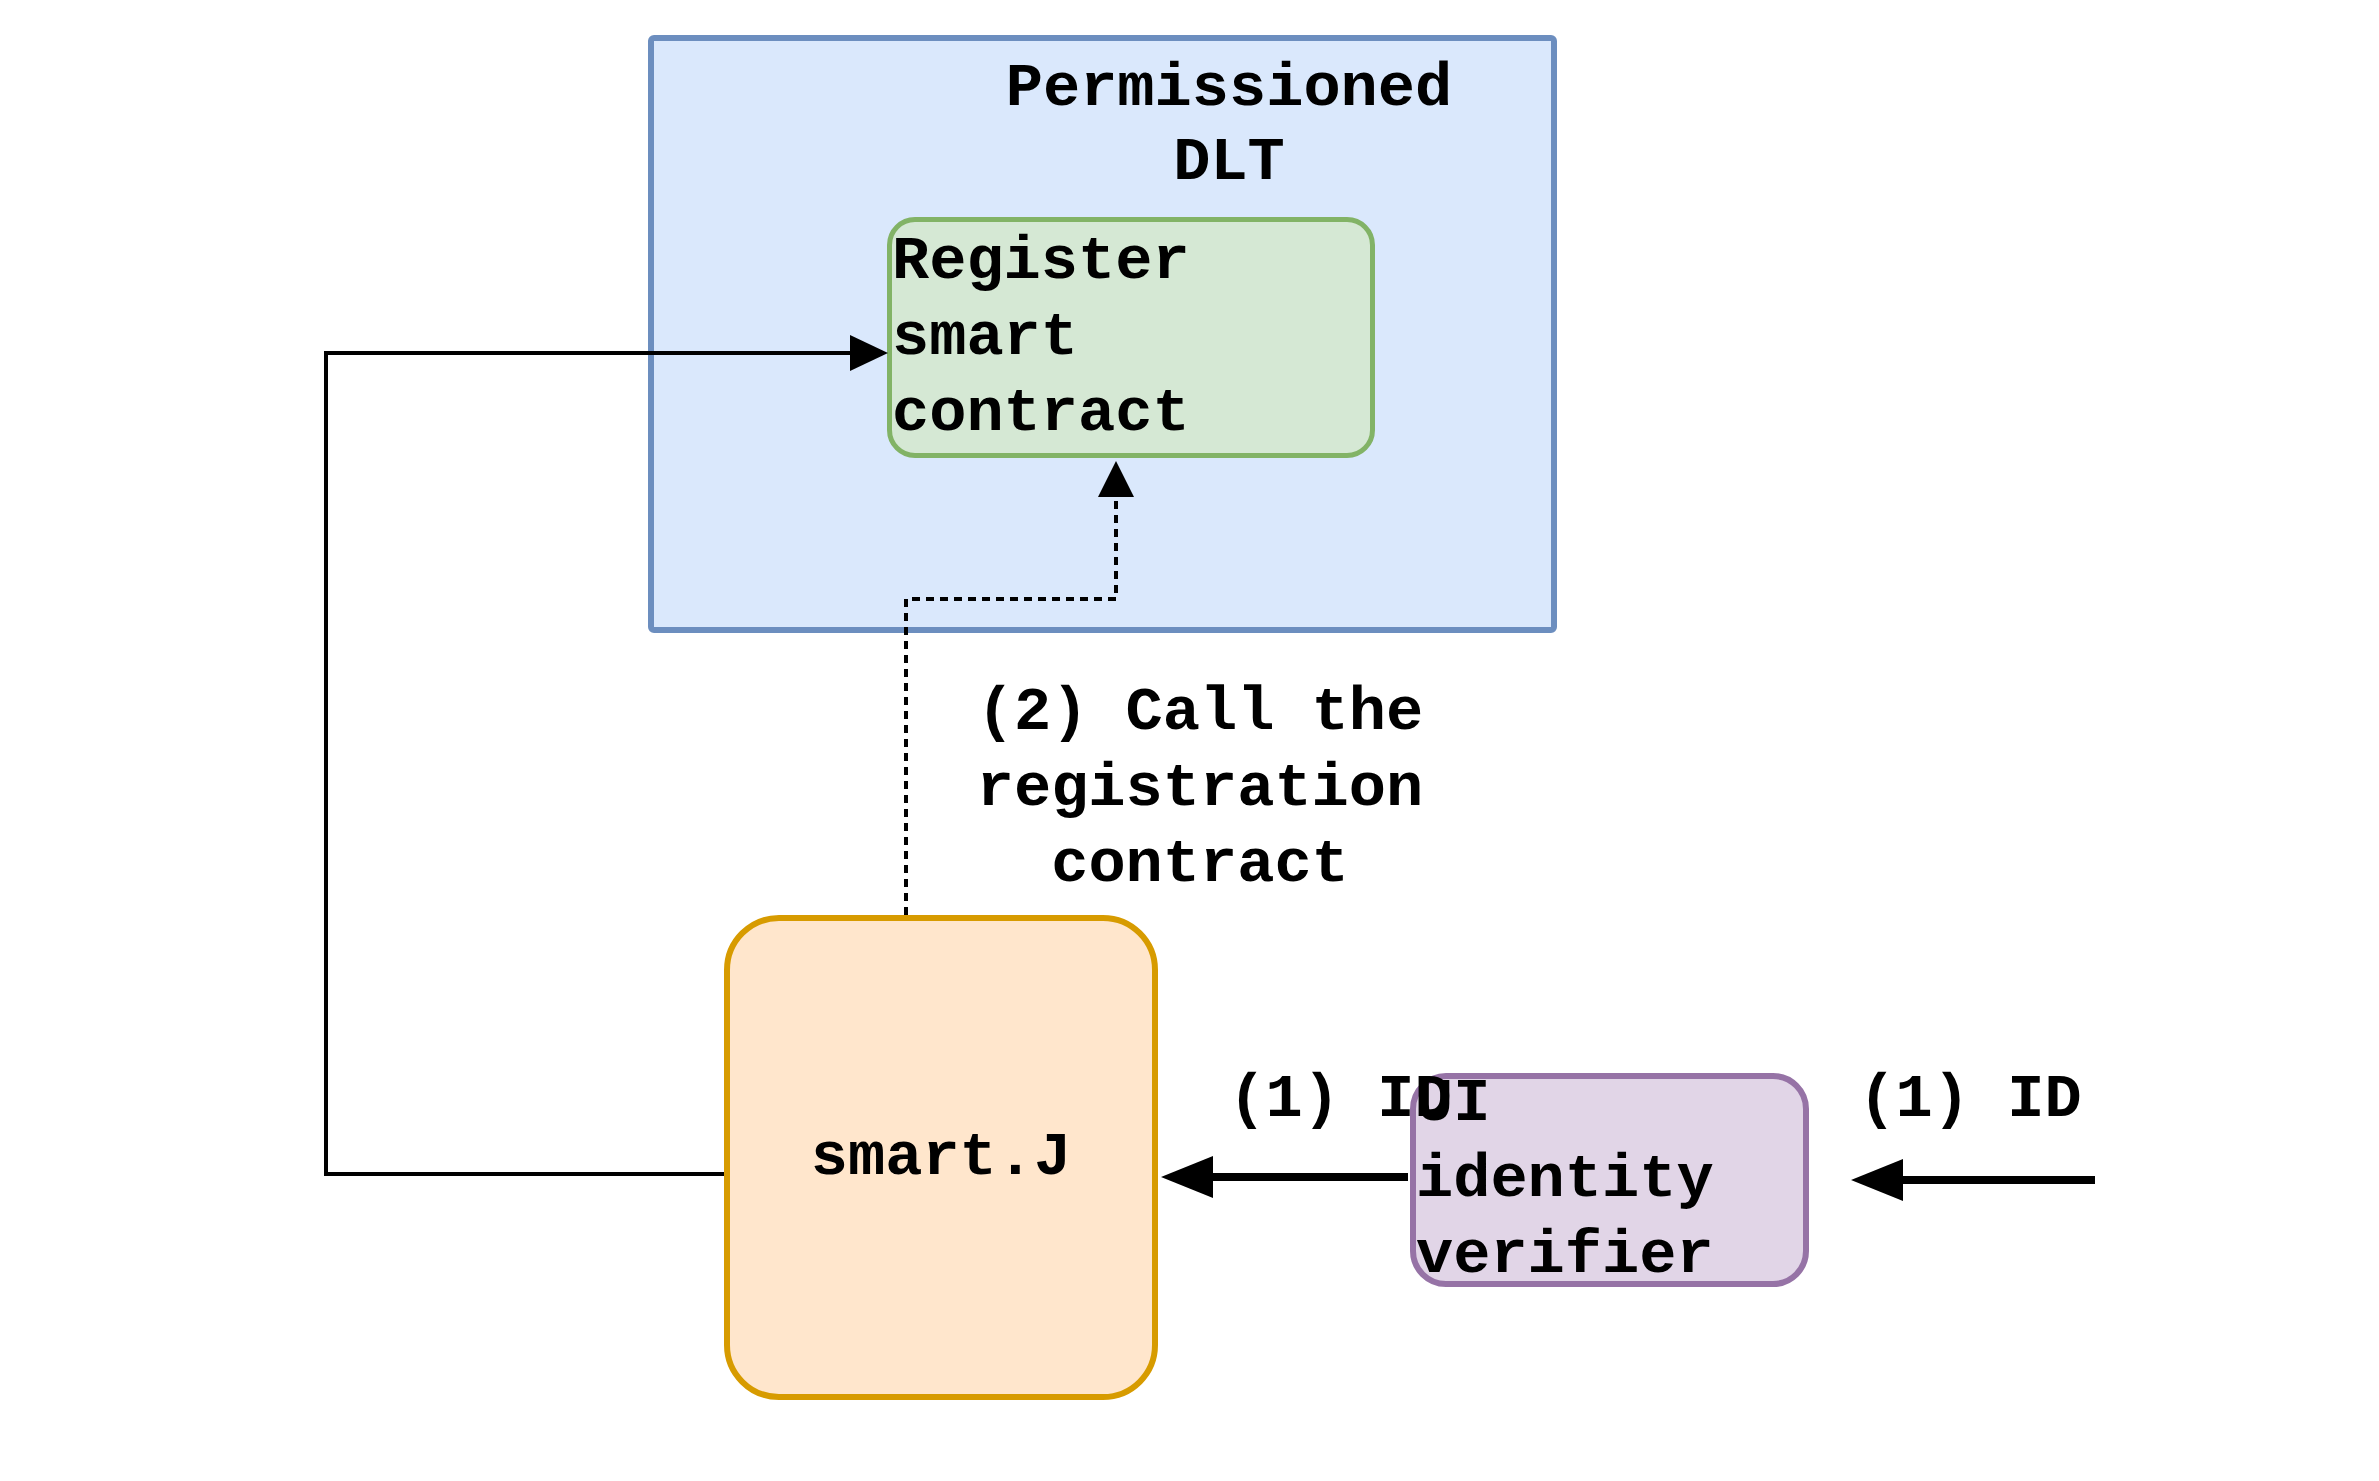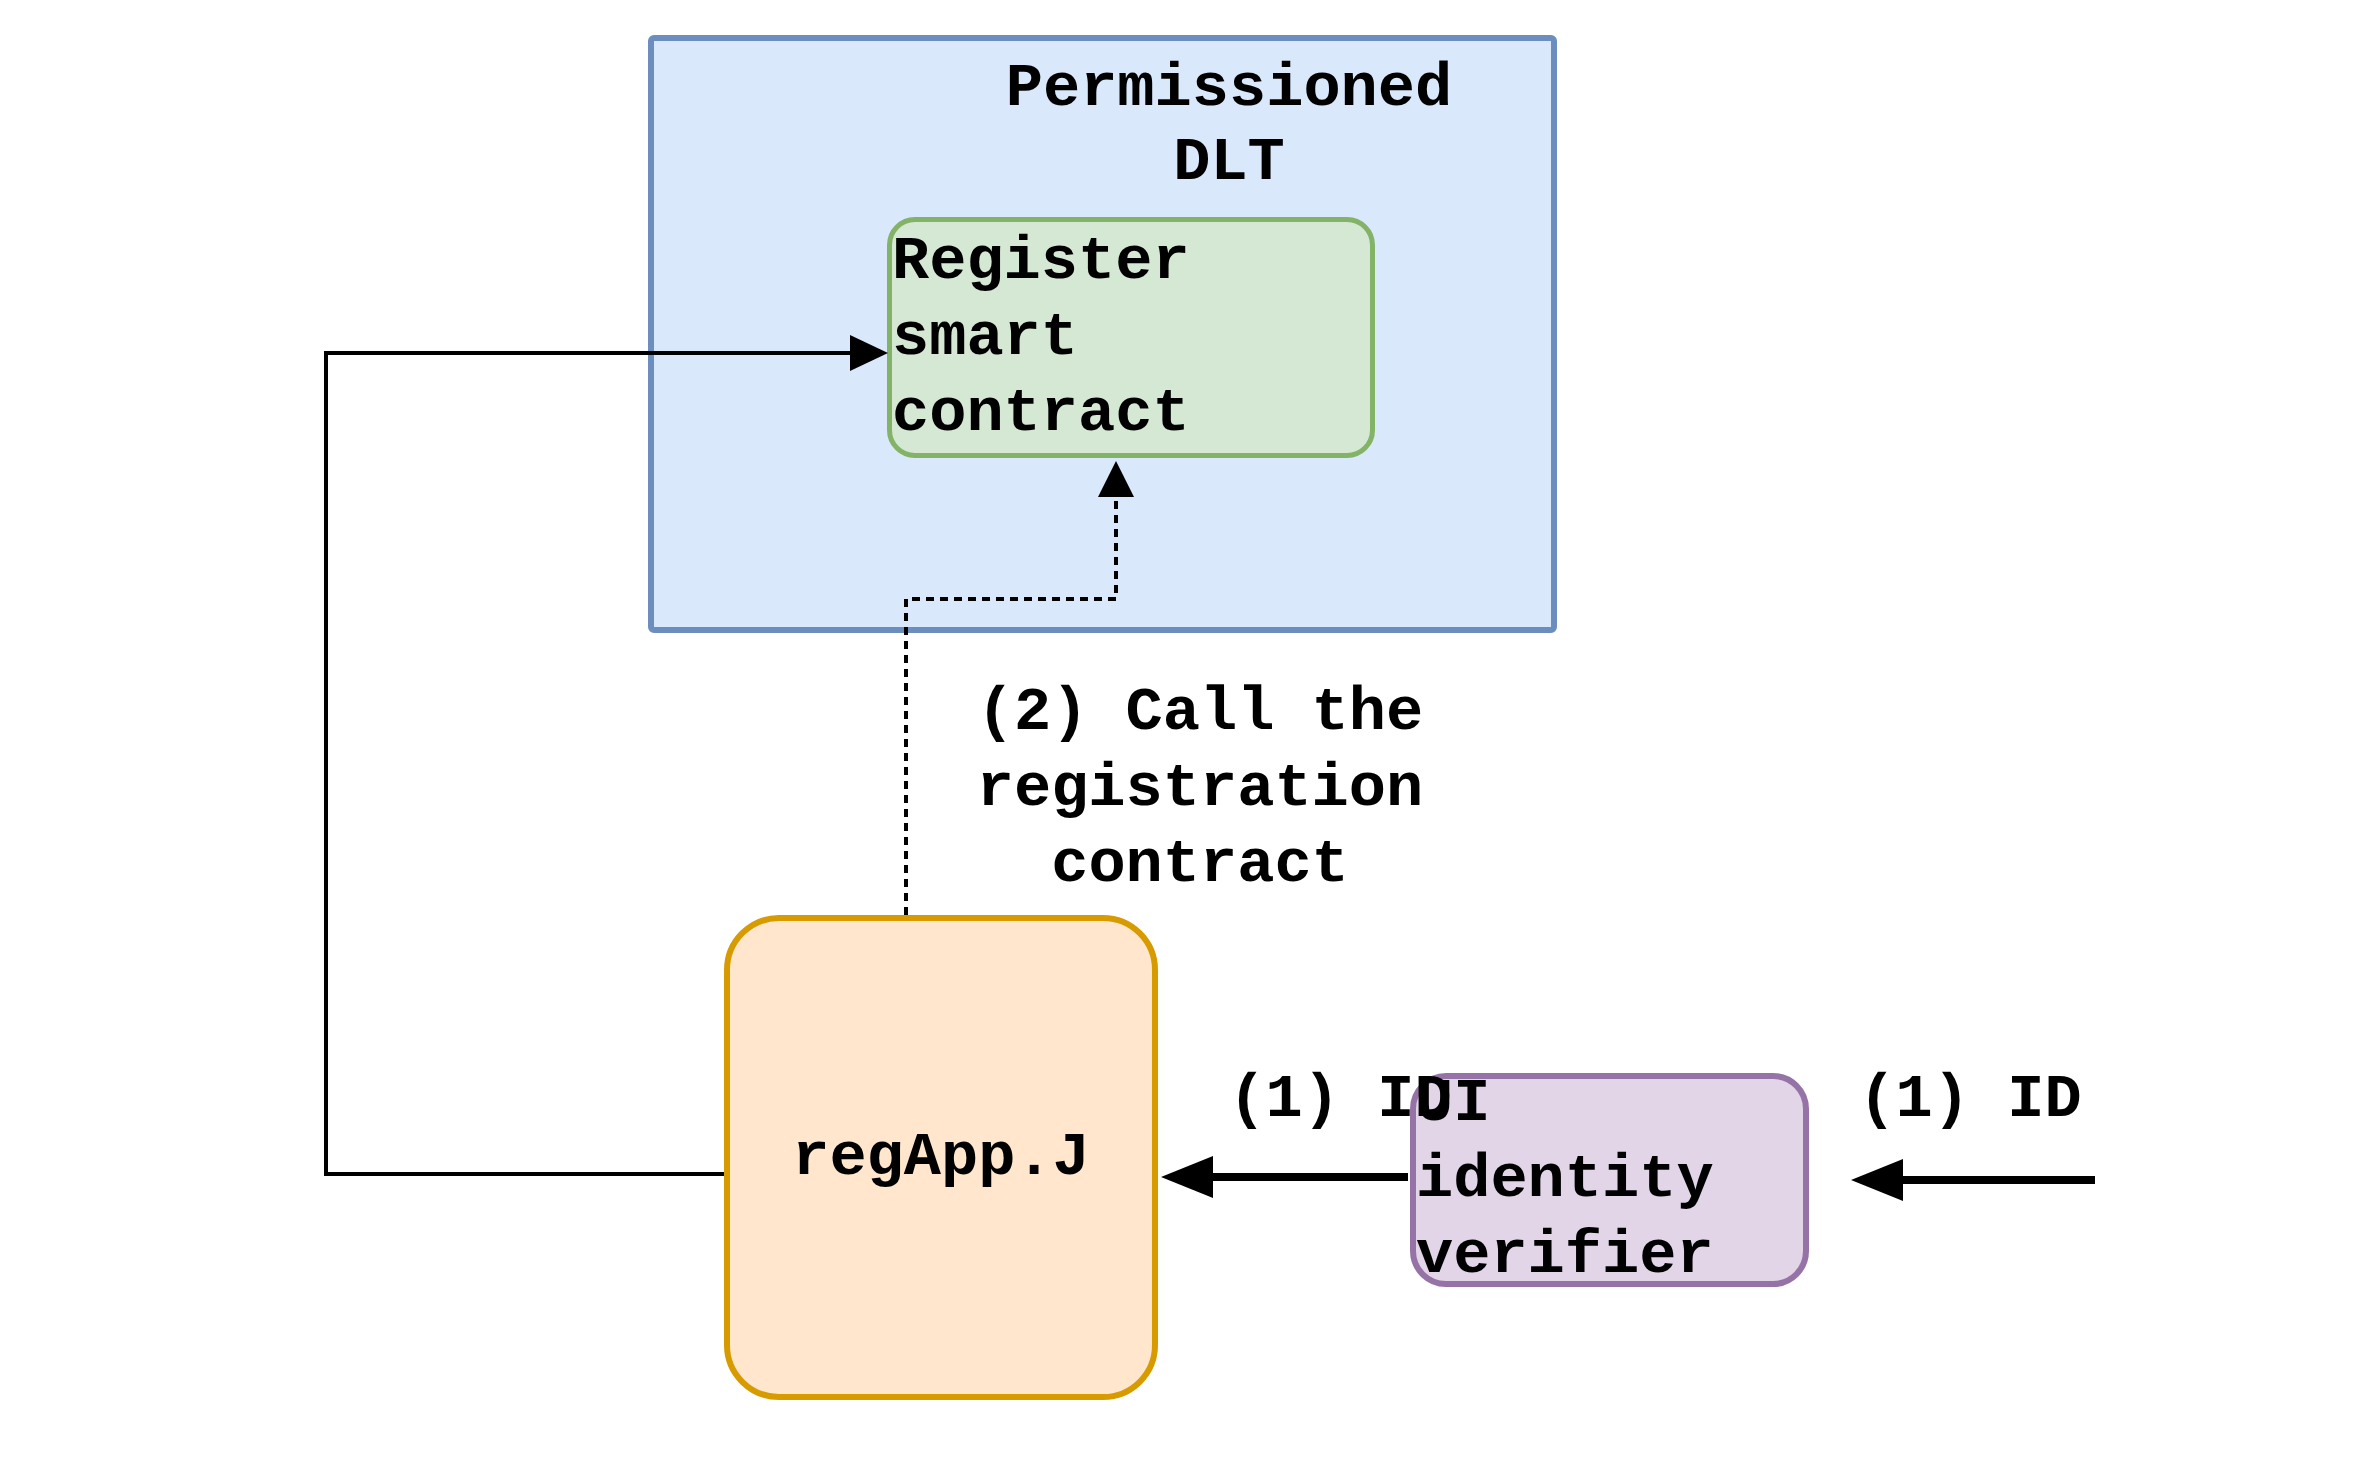--- a/index.html
+++ b/index.html
@@ -97,21 +97,21 @@
   <div class="node" id="dlt-box"></div>
   <div id="dlt-title">Permissioned
 DLT</div>
 
   <div class="node" id="register-box">
     <span>Register smart
 contract</span>
   </div>
 
   <div class="node" id="regapp-box">
-    <span>regApp.J</span>
+    <span>smart.J</span>
   </div>
 
   <div class="node" id="verifier-box">
     <span>UI identity
 verifier</span>
   </div>
 
 
   <div class="annotation" id="step2-label">(2) Call the
 registration

